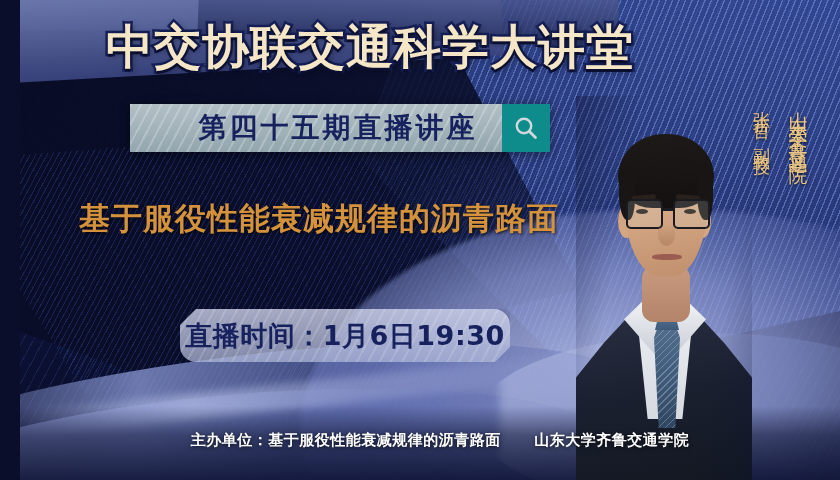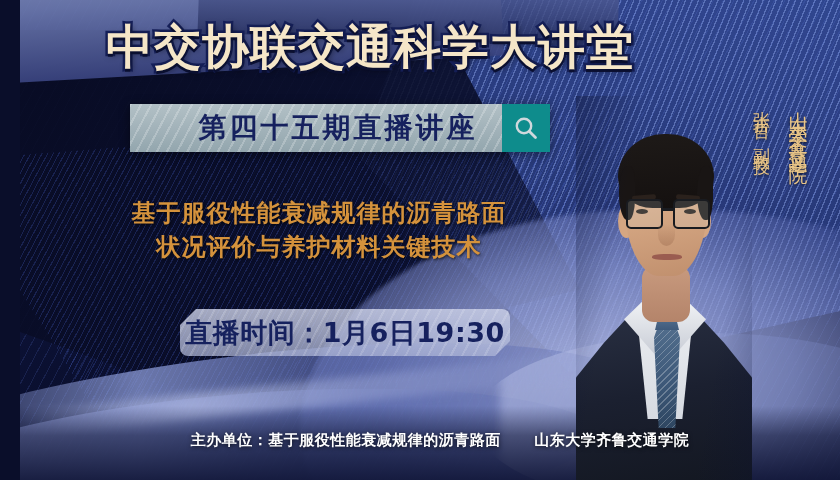--- a/index.html
+++ b/index.html
@@ -187,44 +187,44 @@
   }
   .search-box svg { display: block; }
 
   
   .lecture-title {
     position: absolute;
     left: 24px; top: 196px;
     width: 550px;
     text-align: center;
     font-family: "DejaVu Sans", "Liberation Sans", sans-serif;
-    font-size: 24px;
+    font-size: 31px;
     font-weight: bold;
     line-height: 1.42;
     letter-spacing: 1px;
     color: #d4923c;
     text-shadow: 1px 1px 3px rgba(0,0,0,0.75);
   }
   .lecture-line { white-space: nowrap; }
 
   
   .time-pill {
     position: absolute;
     left: 160px; top: 309px;
-    width: 330px; height: 47px;
+    width: 330px; height: 53px;
     display: flex;
     align-items: center;
     justify-content: center;
     background:
       repeating-linear-gradient(118deg,
         rgba(255,255,255,0.14) 0px, rgba(255,255,255,0.14) 2px,
         rgba(255,255,255,0.0) 2px, rgba(255,255,255,0.0) 10px),
       linear-gradient(180deg, rgba(205,210,232,0.80) 0%, rgba(176,184,216,0.72) 100%);
     clip-path: polygon(16px 0%, 100% 0%, 100% calc(100% - 15px), calc(100% - 15px) 100%, 0% 100%, 0% 16px);
-    border-radius: 8px;
+    border-radius: 16px;
     box-shadow: 0 2px 10px rgba(0,0,0,0.35);
   }
   .time-text {
     font-family: "DejaVu Sans", "Liberation Sans", sans-serif;
     font-size: 27px;
     font-weight: bold;
     letter-spacing: 0.5px;
     color: #16215e;
   }
 
@@ -431,21 +431,20 @@
         <svg width="26" height="26" viewBox="0 0 26 26" aria-hidden="true">
           <circle cx="11" cy="11" r="7.2" fill="none" stroke="#cfd8dc" stroke-width="2.4"></circle>
           <line x1="16.2" y1="16.2" x2="22.5" y2="22.5" stroke="#cfd8dc" stroke-width="2.8" stroke-linecap="round"></line>
         </svg>
       </span>
     </div>
   </div>
 
   <div class="lecture-title">
     <div class="lecture-line">基于服役性能衰减规律的沥青路面</div>
-    <div class="lecture-line">状况评价与养护材料关键技术</div>
   </div>
 
   <div class="time-pill">
     <span class="time-text">直播时间：1月6日19:30</span>
   </div>
 
   <div class="portrait">
     <div class="pt-suit"></div>
     <div class="pt-shirt"></div>
     <div class="pt-collar-l"></div>

